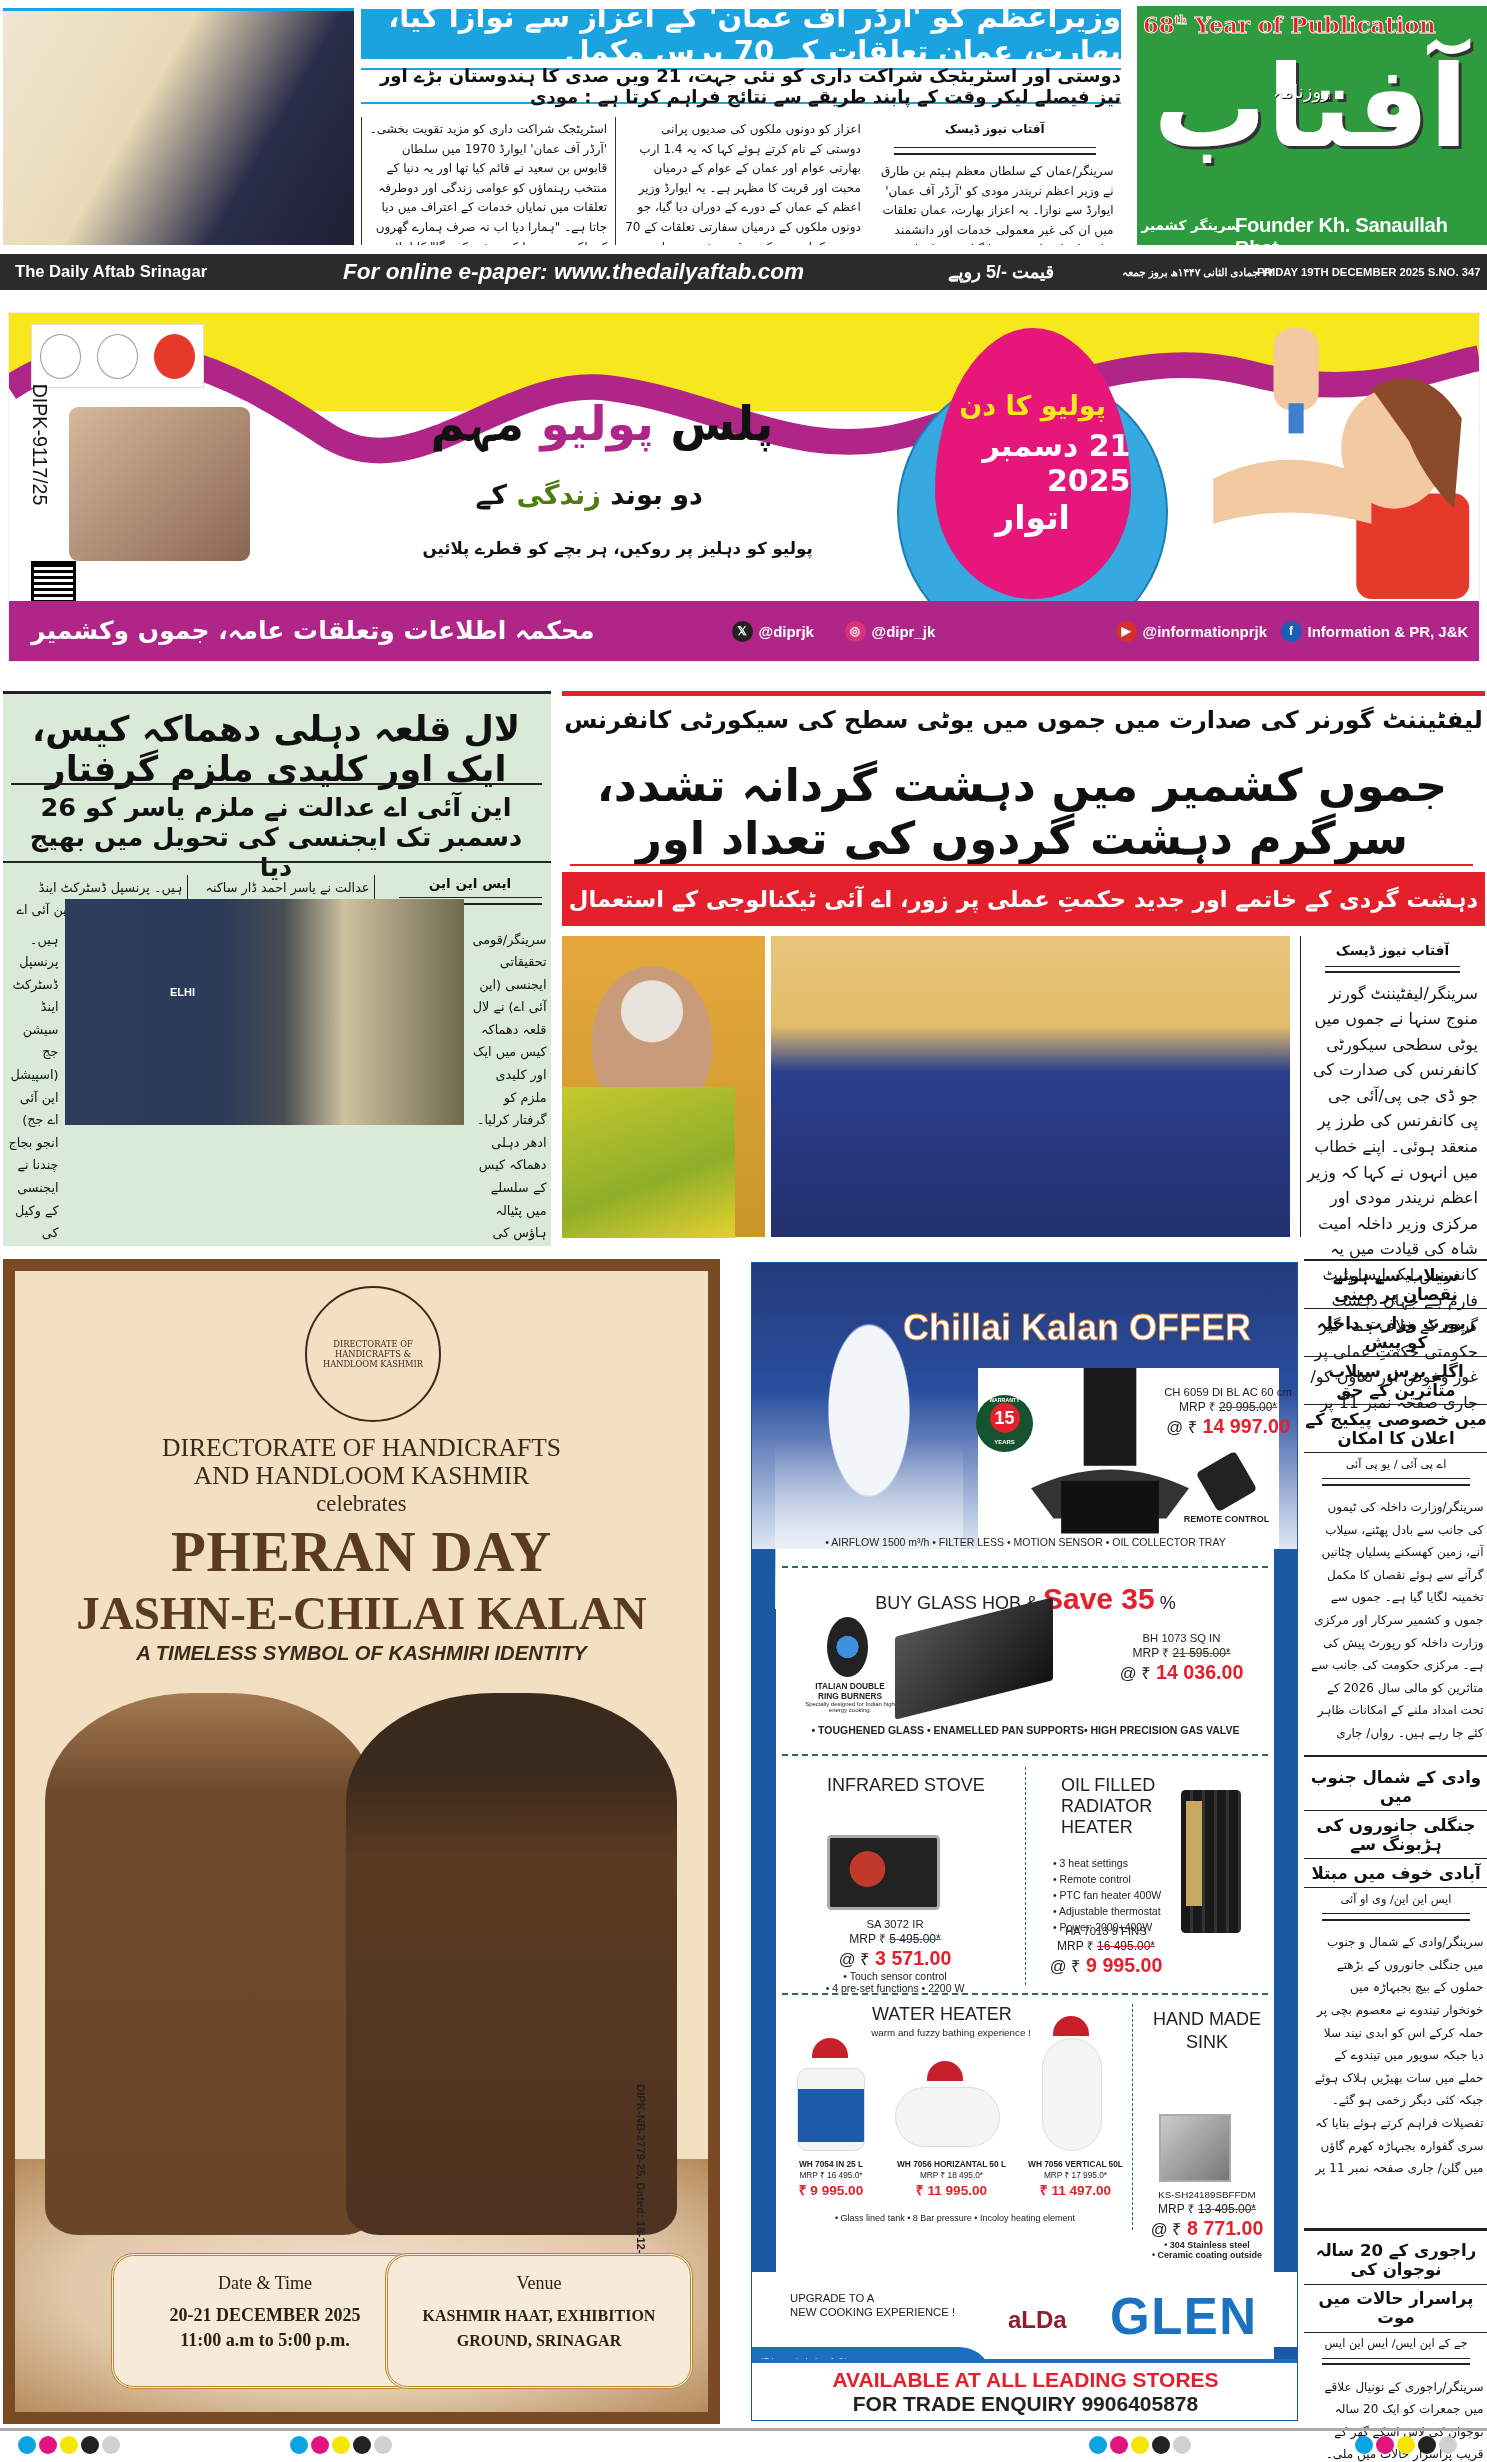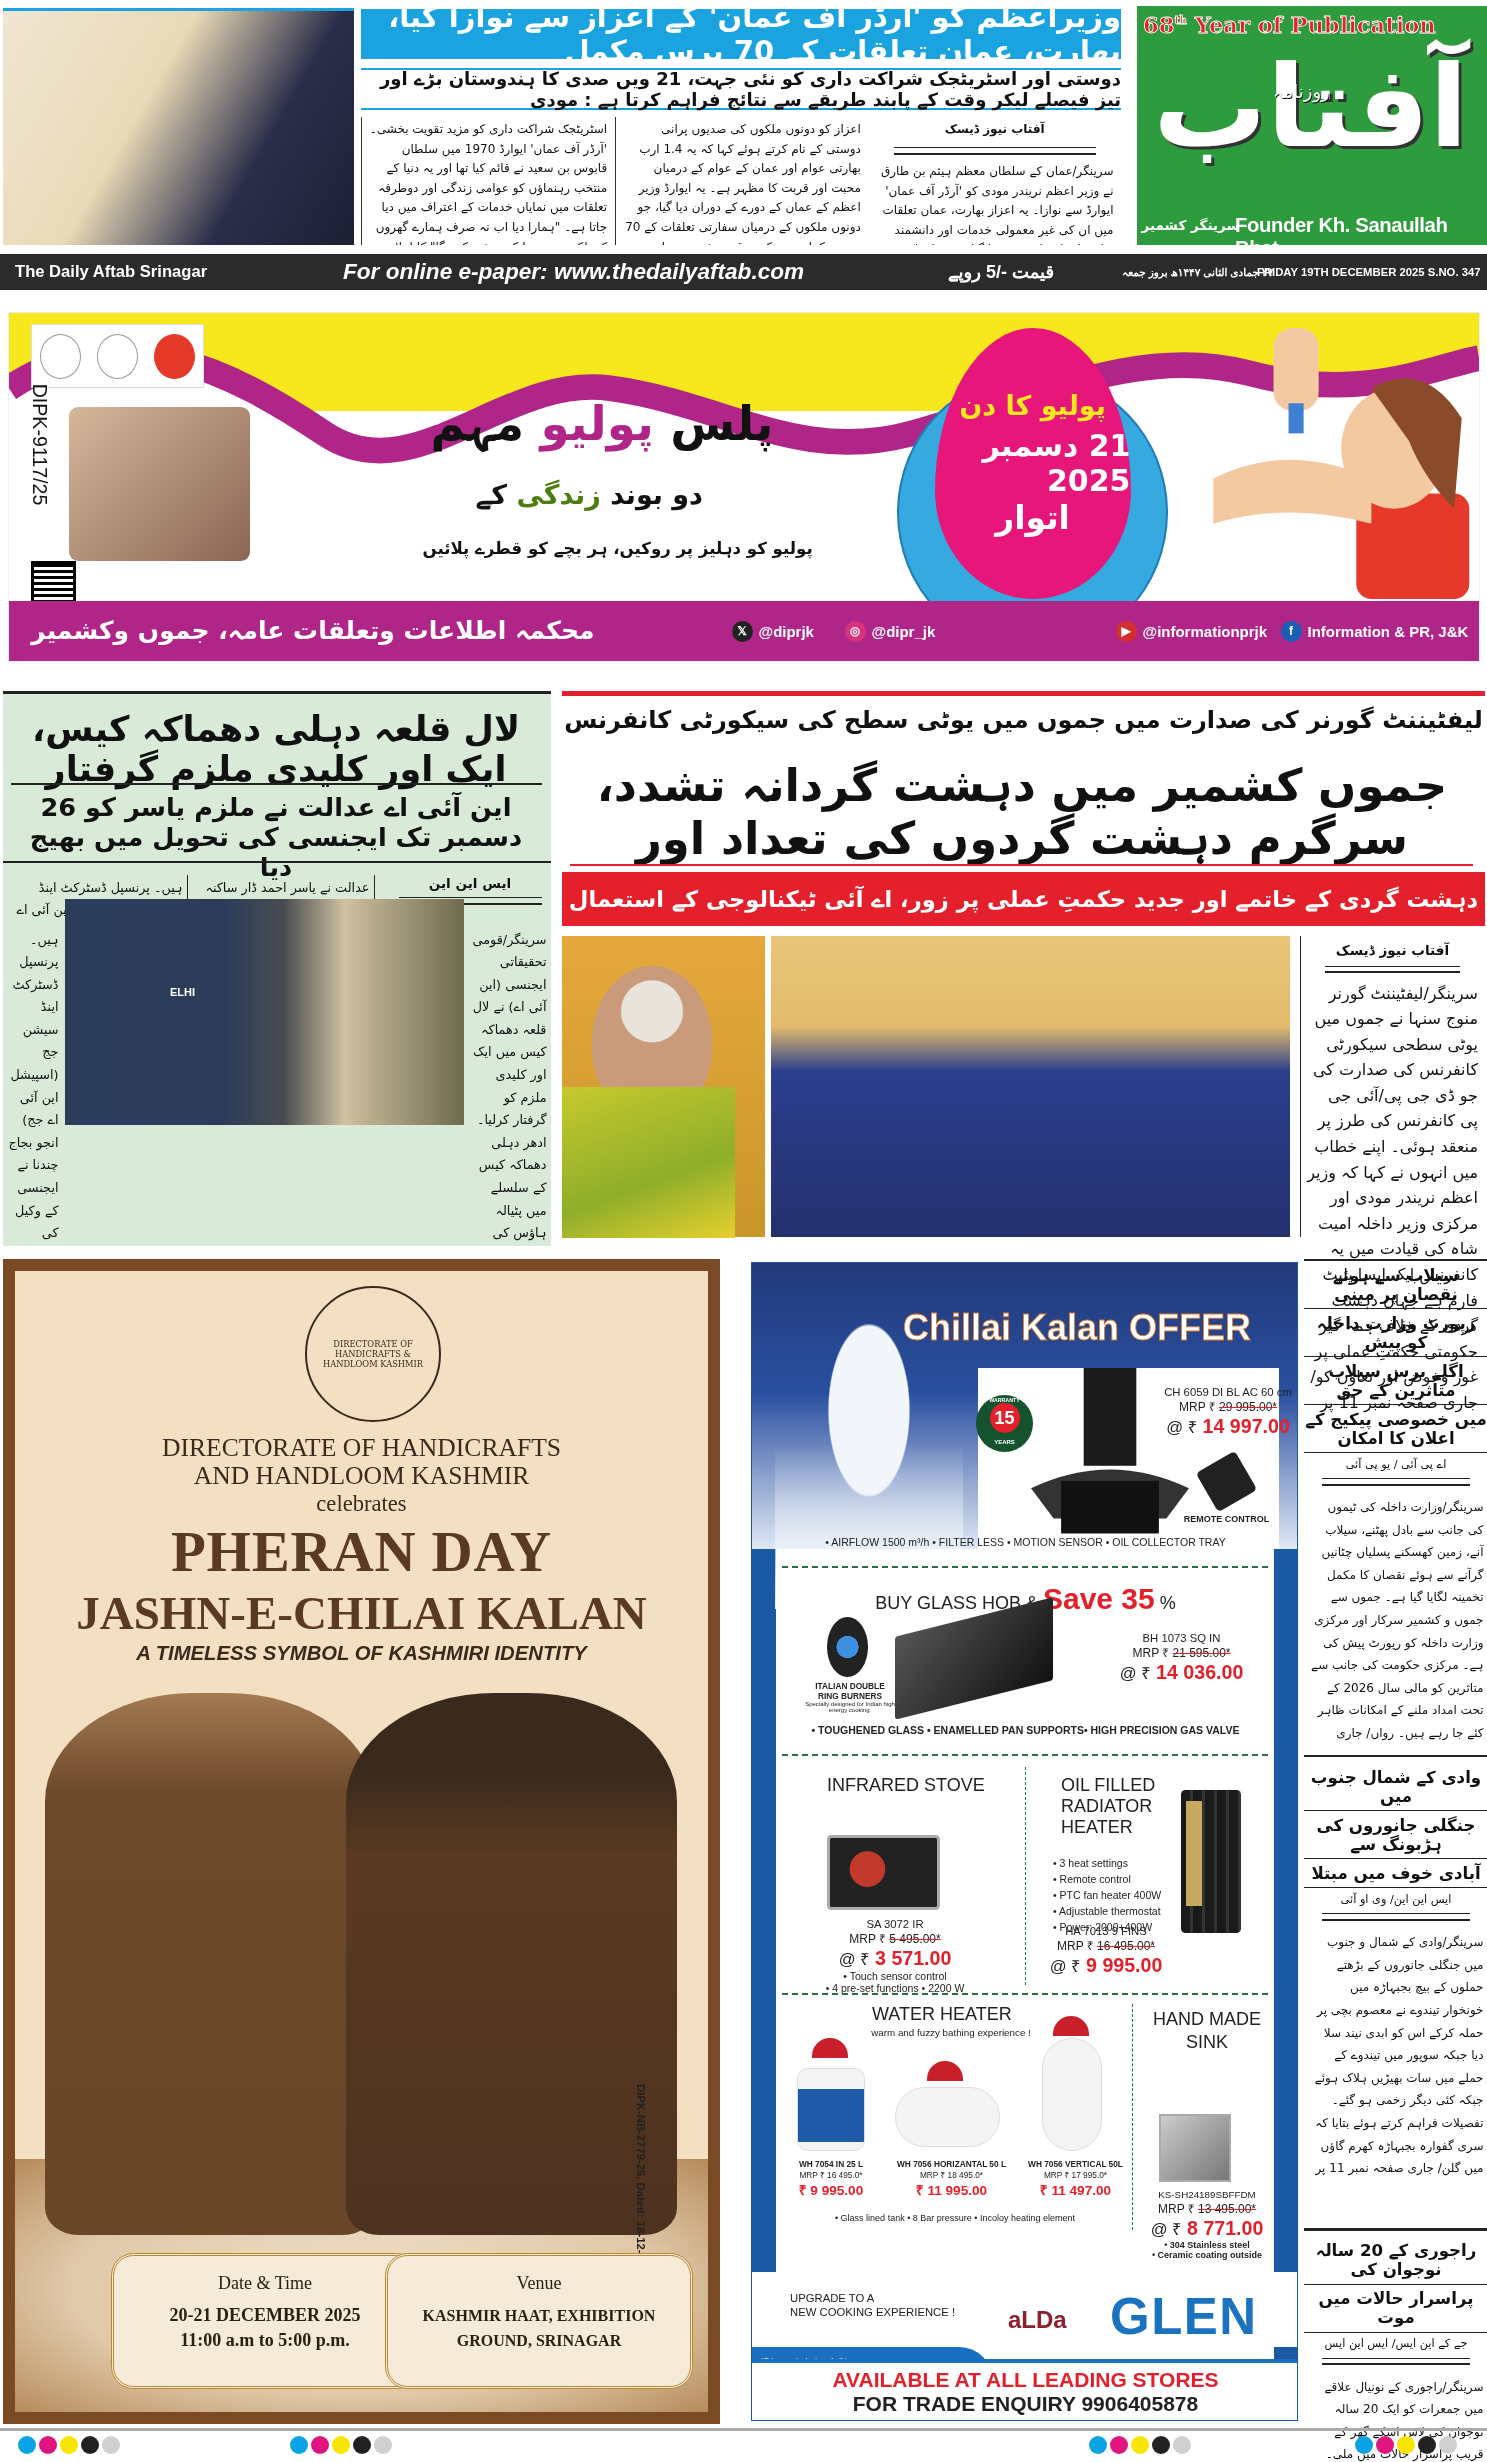--- a/index.html
+++ b/index.html
@@ -3,21 +3,21 @@
 <meta charset="utf-8">
 <style>
   * { box-sizing: border-box; margin: 0; padding: 0; }
   body { width: 1488px; height: 2462px; background: #ffffff; font-family: "DejaVu Sans", sans-serif; position: relative; overflow: hidden; color: #111; }
   .abs { position: absolute; }
   .urdu { direction: rtl; font-family: "DejaVu Sans", sans-serif; }
   .photo { background: linear-gradient(135deg, #c9b79a, #8a7560); overflow: hidden; }
   
   .mast-photo { left: 3px; top: 7.5px; width: 351px; height: 237px; border-top: 3px solid #1ba3e0; background: linear-gradient(120deg,#f0e6d2 0%,#e9d9b6 40%,#2b2e4a 70%,#1d1f33 100%); }
   .mast-head { left: 361px; top: 9px; width: 760px; height: 50px; background: #1ba3e0; color: #fff; font-size: 29px; font-weight: bold; display: flex; align-items: center; justify-content: center; }
-  .mast-sub { left: 361px; top: 68px; width: 760px; height: 42px; border-top: 2.3px solid #1ba3e0; border-bottom: 2.3px solid #1ba3e0; font-size: 18px; font-weight: bold; display: flex; align-items: center; justify-content: center; }
+  .mast-sub { left: 361px; top: 68px; width: 760px; height: 36px; border-top: 2.3px solid #1ba3e0; border-bottom: 2.3px solid #1ba3e0; font-size: 18px; font-weight: bold; display: flex; align-items: center; justify-content: center; }
   .mast-cols { left: 361px; top: 117px; width: 760px; height: 128px; display: flex; gap: 0; }
   .mast-col { flex: 1; border-left: 0.8px solid #333; padding: 3px 7.5px; font-size: 12px; line-height: 19.6px; overflow: hidden; }
   .mast-col:first-child { border-left: none; }
   .logo { left: 1137px; top: 6px; width: 351px; height: 239px; background: #2e9b3e; color: #fff; }
   .logo .yr { position: absolute; left: 6px; top: 6px; font-family: "DejaVu Serif", serif; font-weight: bold; font-size: 22.6px; color: #e3202b; -webkit-text-stroke: 0.8px #fff; }
   .logo .yr sup { font-size: 10.5px; }
   .logo .name { position: absolute; left: 30px; top: 45px; width: 301px; text-align: center; font-size: 113px; font-weight: bold; color: #fff; text-shadow: 3px 3px 0 #333; direction: rtl; line-height: 1; }
   .logo .city { position: absolute; left: 4.5px; top: 211px; font-size: 13.6px; font-weight: bold; direction: rtl; }
   .logo .founder { position: absolute; left: 98px; top: 208px; font-family: "Liberation Sans", sans-serif; font-weight: bold; font-size: 20.3px; color: #fff; letter-spacing: -0.4px; }
   .strip { left: 0; top: 254px; width: 1488px; height: 36px; background: #2b2b2b; color: #fff; display: flex; align-items: center; font-family: "Liberation Sans", sans-serif; font-weight: bold; }

